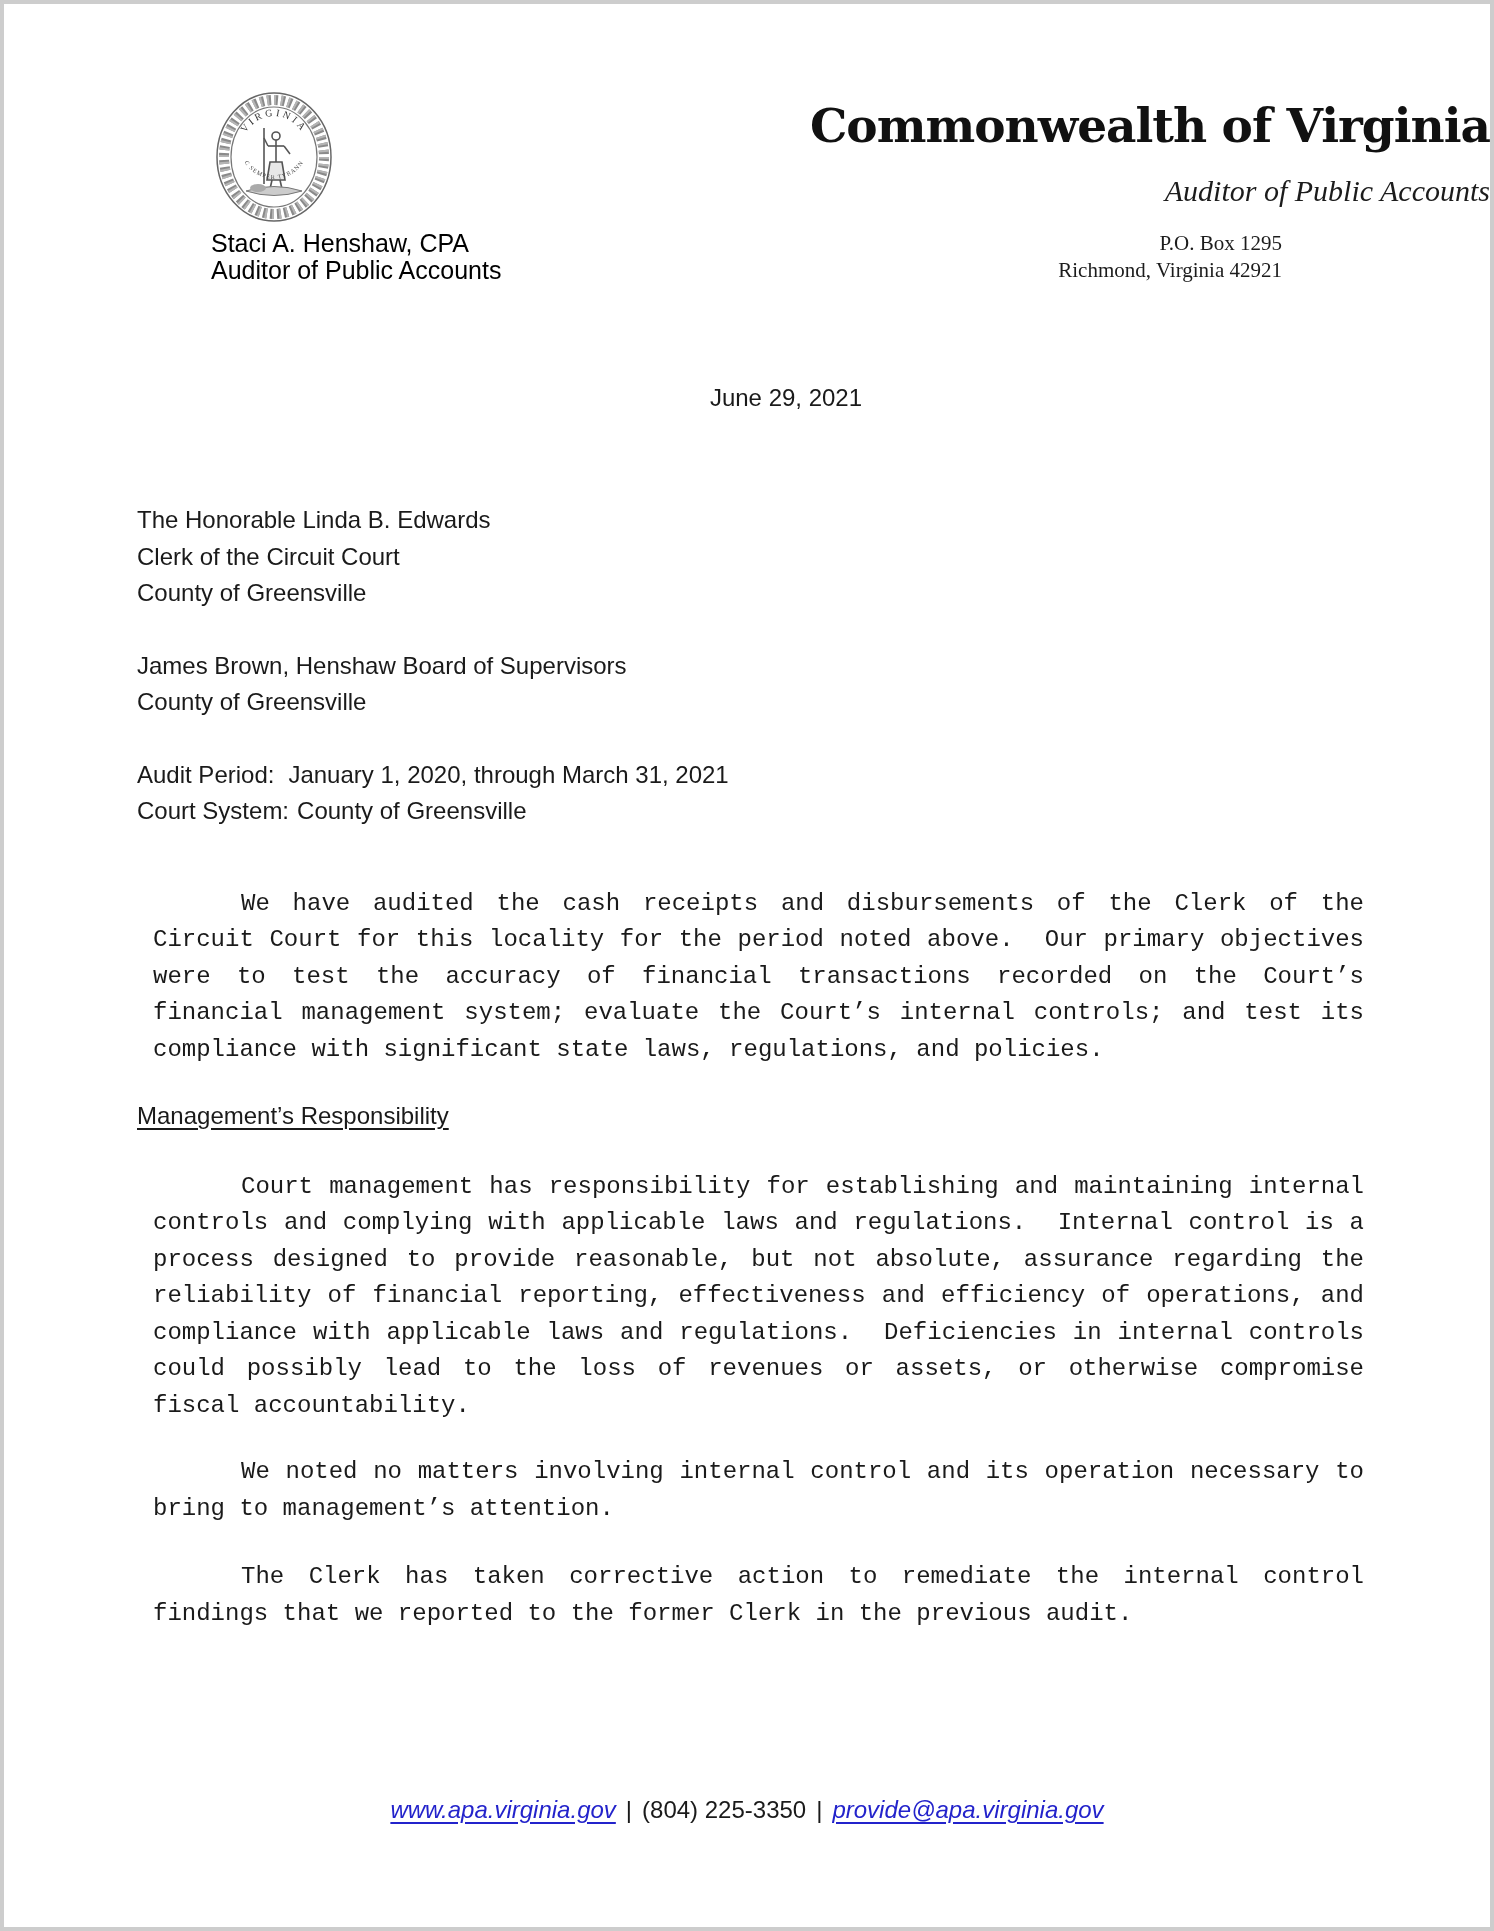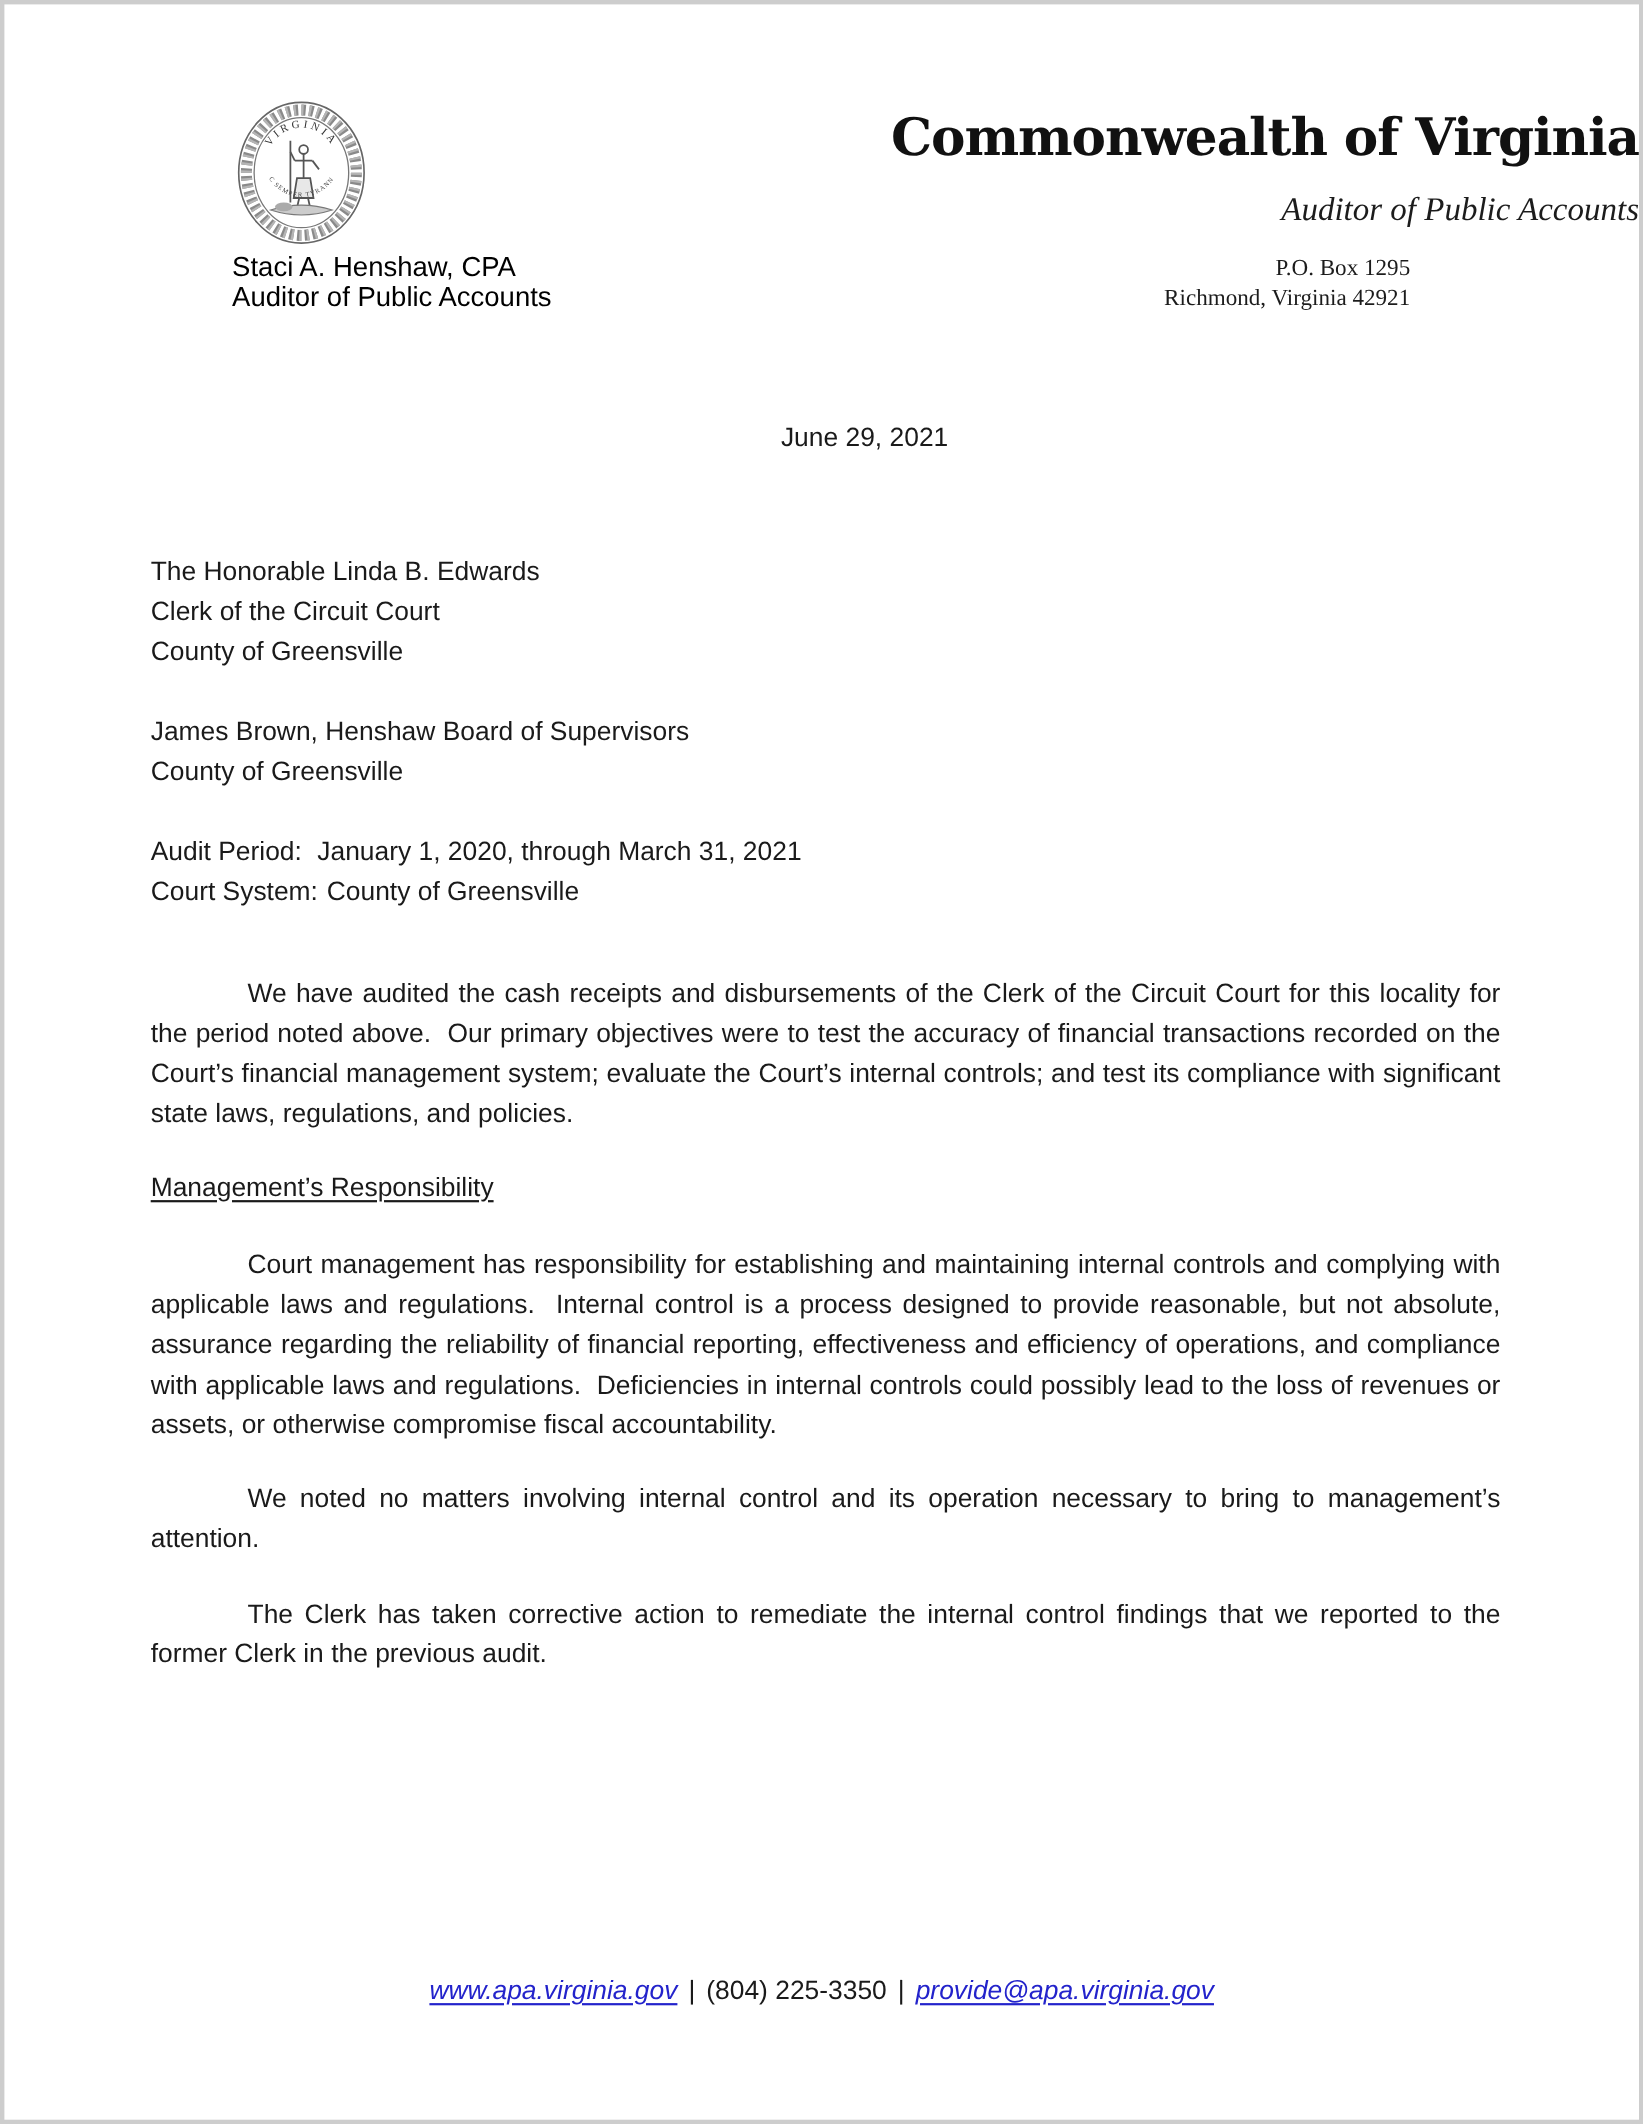--- a/index.html
+++ b/index.html
@@ -80,24 +80,25 @@
     width: 1227px;
     font-size: 24px;
     line-height: 36.5px;
   }
   .recipient-group { margin: 0 0 36px 0; }
   .audit-block { margin: 0 0 56px 0; }
   .audit-label { display: inline-block; }
   .audit-value-period { display: inline-block; padding-left: 14px; }
   .audit-value-court { display: inline-block; padding-left: 8px; }
   .body-par {
-    margin: 0 0 30px 0;
+    margin: 0 0 30px 16px;
     text-align: justify;
     text-indent: 88px;
     white-space: pre-wrap;
+    font-family: Liberation Mono, monospace;
   }
   .section-heading {
     margin: 0 0 34px 0;
     text-decoration: underline;
     text-underline-offset: 4px;
   }
   .par-gap2 { margin-bottom: 30px; }
   .par-gap3 { margin-bottom: 32px; }
 
   

